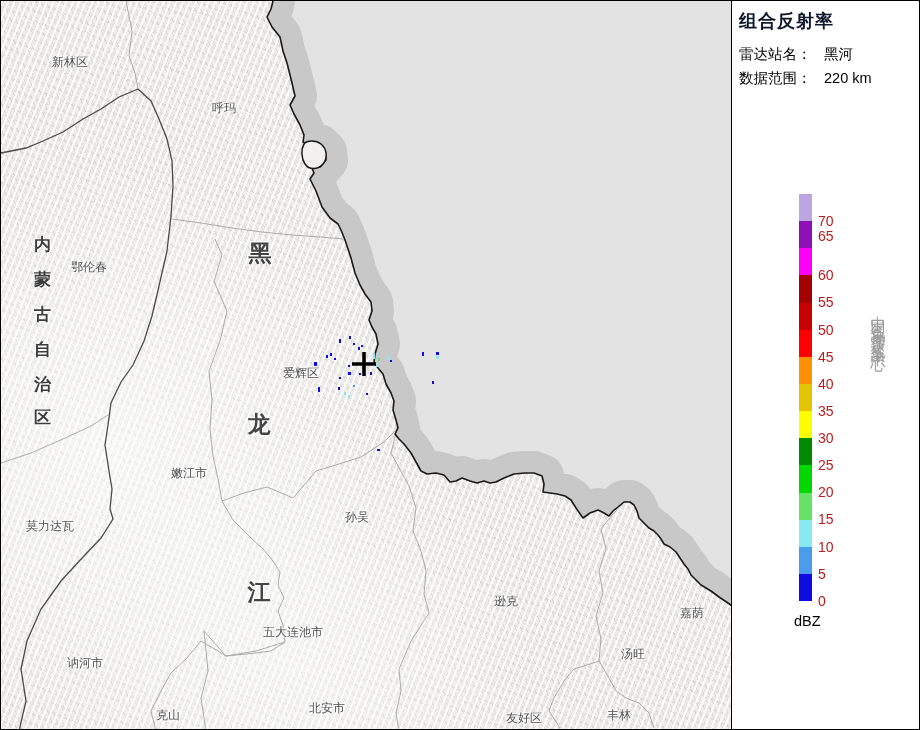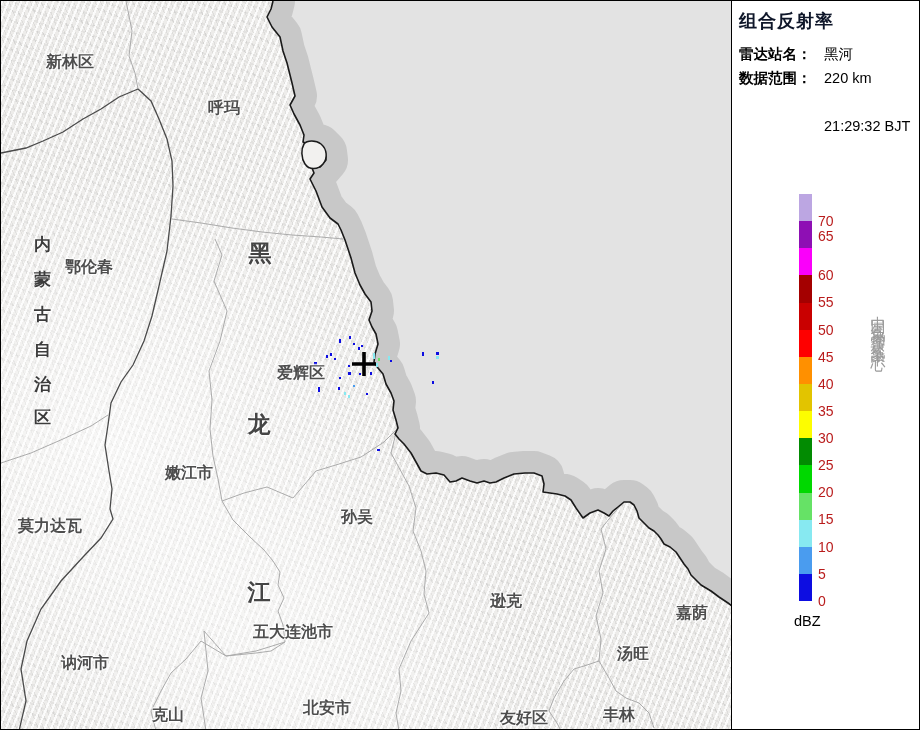--- a/index.html
+++ b/index.html
@@ -12,35 +12,35 @@
        background:
          radial-gradient(circle at 15% 62%, rgba(255,255,255,.6), rgba(255,255,255,0) 38%),
          radial-gradient(circle at 40% 90%, rgba(255,255,255,.5), rgba(255,255,255,0) 30%),
          repeating-linear-gradient(112deg, rgba(255,255,255,.85) 0 2px, rgba(255,255,255,0) 2px 6px),
          repeating-linear-gradient(68deg, rgba(140,140,140,.16) 0 1px, rgba(255,255,255,0) 1px 5px),
          repeating-linear-gradient(23deg, rgba(150,150,150,.12) 0 2px, rgba(255,255,255,0) 2px 9px),
          #edecea;}
   #map-svg{position:absolute;left:0;top:0;}
 
   .map-label{position:absolute;transform:translate(-50%,-50%);
-       font-size:16px;color:#4e4e4e;white-space:nowrap;
-       text-shadow:0 0 2px #fff,0 0 2px #fff,1px 1px 1px #fff,-1px -1px 1px #fff;font-weight:bold;}
+       font-size:12px;color:#4e4e4e;white-space:nowrap;
+       text-shadow:0 0 2px #fff,0 0 2px #fff,1px 1px 1px #fff,-1px -1px 1px #fff;}
   .map-label.big{font-size:23px;font-weight:600;color:#454545;}
   .vlabel{position:absolute;writing-mode:vertical-lr;text-orientation:upright;
        white-space:nowrap;}
   #nmg{left:30px;top:220px;font-size:17px;font-weight:700;color:#3c3c3c;
        letter-spacing:35px;text-shadow:0 0 2px #fff,1px 1px 1px #fff;}
 
   
   .panel{position:absolute;left:730px;top:0;width:190px;height:730px;background:#fff;
        border-left:1px solid #000;box-sizing:border-box;}
   .panel-title{position:absolute;left:7px;top:8px;font-size:18px;font-weight:700;
        color:#0f172a;letter-spacing:1px;}
   .info-row{position:absolute;left:7px;font-size:14.5px;color:#000;white-space:nowrap;}
-  .info-row .lbl{display:inline-block;width:85px;font-weight:bold;}
+  .info-row .lbl{display:inline-block;width:85px;}
   .r0{top:44px}.r1{top:68px}.r2{top:92px}.r3{top:116px}
   .r3 .lbl{visibility:hidden;}
 
   
   .legend-bar{position:absolute;left:67px;top:193px;width:13px;height:407px;
        display:flex;flex-direction:column;}
   .legend-bar .band{flex:1 1 auto;}
   .band:nth-child(1){background:#BCA6E2}.band:nth-child(2){background:#8E0FB4}
   .band:nth-child(3){background:#FA00FA}.band:nth-child(4){background:#A40000}
   .band:nth-child(5){background:#C90000}.band:nth-child(6){background:#FE0000}
@@ -156,23 +156,20 @@
 
   <div class="panel">
     <div class="panel-title">组合反射率</div>
 
     <div class="info-row r0">
       <span class="lbl">雷达站名：</span><span>黑河</span>
     </div>
     <div class="info-row r1">
       <span class="lbl">数据范围：</span><span>220 km</span>
     </div>
-    <div class="info-row r3">
-      <span class="lbl">观测时间：</span><span>21:29:32 BJT</span>
-    </div>
 
     <div class="legend-bar">
       <div class="band"></div>
       <div class="band"></div>
       <div class="band"></div>
       <div class="band"></div>
       <div class="band"></div>
       <div class="band"></div>
       <div class="band"></div>
       <div class="band"></div>

